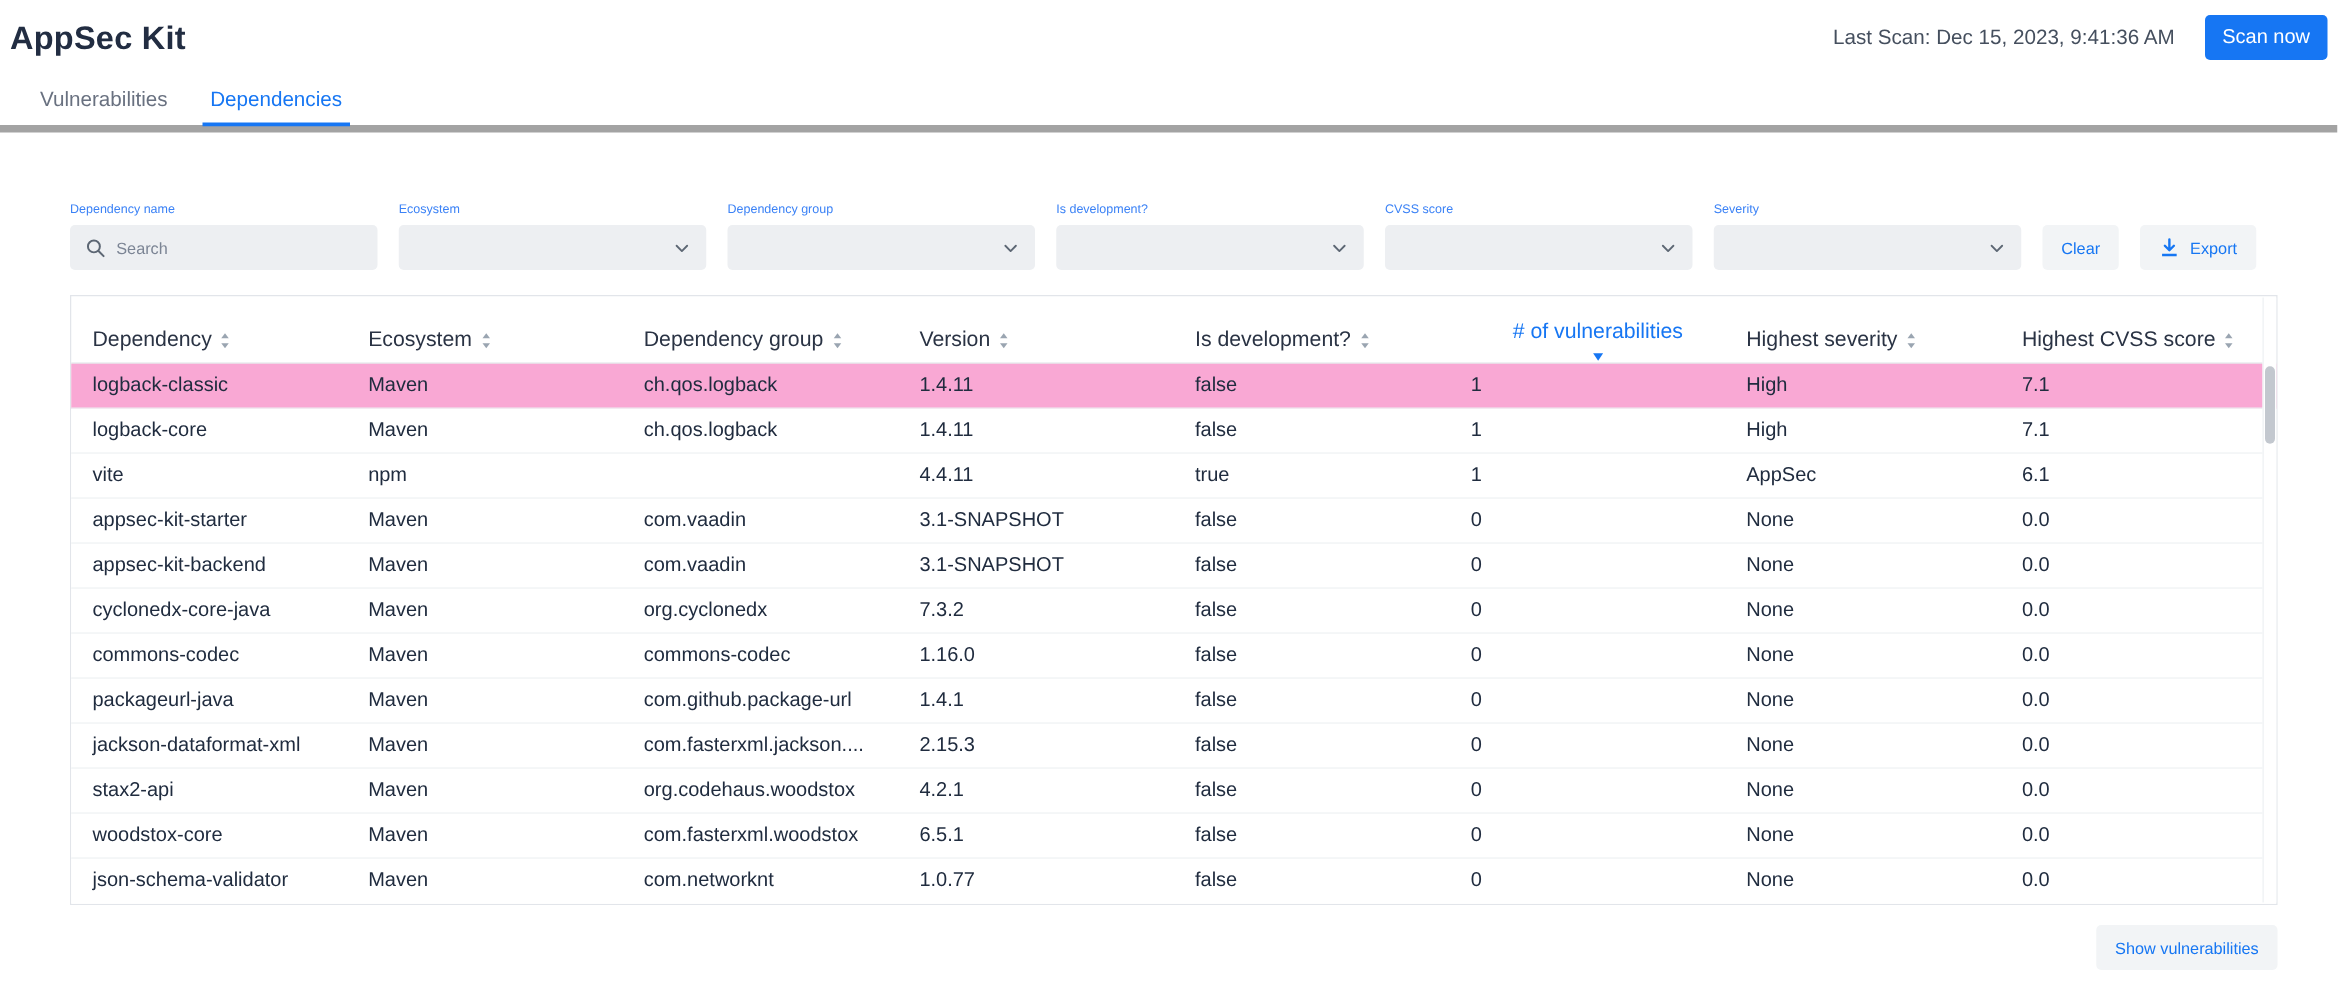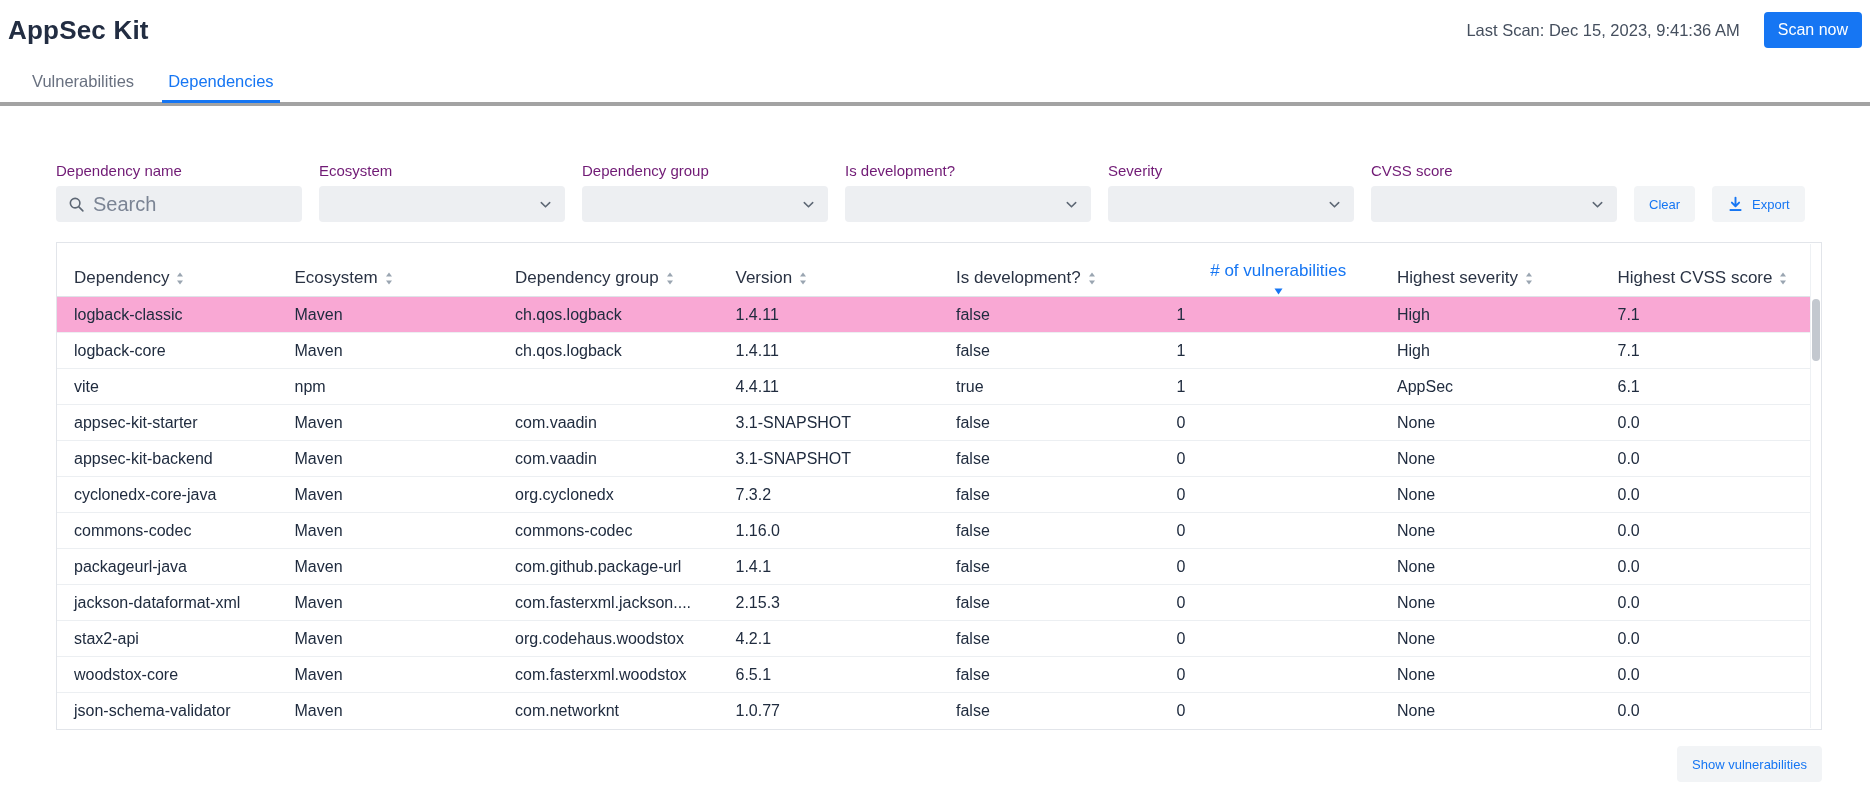--- a/index.html
+++ b/index.html
@@ -21,44 +21,44 @@
   .last-scan { font-size: 16.5px; color: #454f5e; margin-right: 24px; }
   .scan-btn {
     background: var(--primary); color: #fff; border: none; cursor: pointer;
     font-family: inherit; font-size: 16px; font-weight: 500;
     height: 36px; padding: 0 14px; border-radius: 4px;
   }
 
   
   .tabs {
     display: flex; gap: 22px; margin-top: 14px; padding-left: 26px;
-    border-bottom: 4px solid #a3a3a3; height: 44px; align-items: stretch;
+    border-bottom: 6px solid #a3a3a3; height: 44px; align-items: stretch;
   }
   .tab {
     display: flex; align-items: center; padding: 0 6px; cursor: pointer;
     font-size: 16.5px; font-weight: 500; color: #697180;
     border-bottom: 3px solid transparent; margin-bottom: -1px;
   }
   .tab.selected { color: var(--primary); border-bottom-color: var(--primary); }
 
   
   .filters {
     display: flex; gap: 17px; align-items: flex-end;
     margin: 56px 48px 0 56px;
   }
   .field { display: flex; flex-direction: column; width: 246px; }
-  .field-label { font-size: 15px; font-weight: 500; color: #701a75; margin-bottom: 7px; }
+  .field-label { font-size: 10px; font-weight: 500; color: #3b82f6; margin-bottom: 7px; }
   .field-box {
     height: 36px; background: #edeff2; border-radius: 4px;
     display: flex; align-items: center; padding: 0 12px; cursor: pointer;
   }
   .search-box { gap: 8px; cursor: text; }
   .search-box input {
     border: none; background: transparent; outline: none; width: 100%;
-    font-family: inherit; font-size: 20px; color: #1d4ed8;
+    font-family: inherit; font-size: 13px; color: #1d4ed8;
   }
   .search-box input::placeholder { color: #7b8494; opacity: 1; }
   .select-box { justify-content: flex-end; }
   .icon { display: inline-flex; align-items: center; justify-content: center; }
   .gray-btn {
     background: #f2f4f6; color: var(--primary); border: none; cursor: pointer;
     font-family: inherit; font-size: 13px; font-weight: 500;
     height: 36px; padding: 0 15px; border-radius: 4px;
     display: inline-flex; align-items: center; gap: 8px; white-space: nowrap;
   }
@@ -157,32 +157,32 @@
     <div class="field-box select-box">
       <span class="icon">
         <svg width="15" height="15" viewBox="0 0 16 16" fill="none">
             <path d="M3.5 6l4.5 4.5L12.5 6" stroke="#5d6774" stroke-width="1.6" stroke-linecap="round" stroke-linejoin="round"></path>
           </svg>
       </span>
     </div>
   </div>
 
   <div class="field">
-    <div class="field-label">Severity</div>
+    <div class="field-label">CVSS score</div>
     <div class="field-box select-box">
       <span class="icon">
         <svg width="15" height="15" viewBox="0 0 16 16" fill="none">
             <path d="M3.5 6l4.5 4.5L12.5 6" stroke="#5d6774" stroke-width="1.6" stroke-linecap="round" stroke-linejoin="round"></path>
           </svg>
       </span>
     </div>
   </div>
 
   <div class="field">
-    <div class="field-label">CVSS score</div>
+    <div class="field-label">Severity</div>
     <div class="field-box select-box">
       <span class="icon">
         <svg width="15" height="15" viewBox="0 0 16 16" fill="none">
             <path d="M3.5 6l4.5 4.5L12.5 6" stroke="#5d6774" stroke-width="1.6" stroke-linecap="round" stroke-linejoin="round"></path>
           </svg>
       </span>
     </div>
   </div>
 
   <button class="gray-btn">Clear</button>

